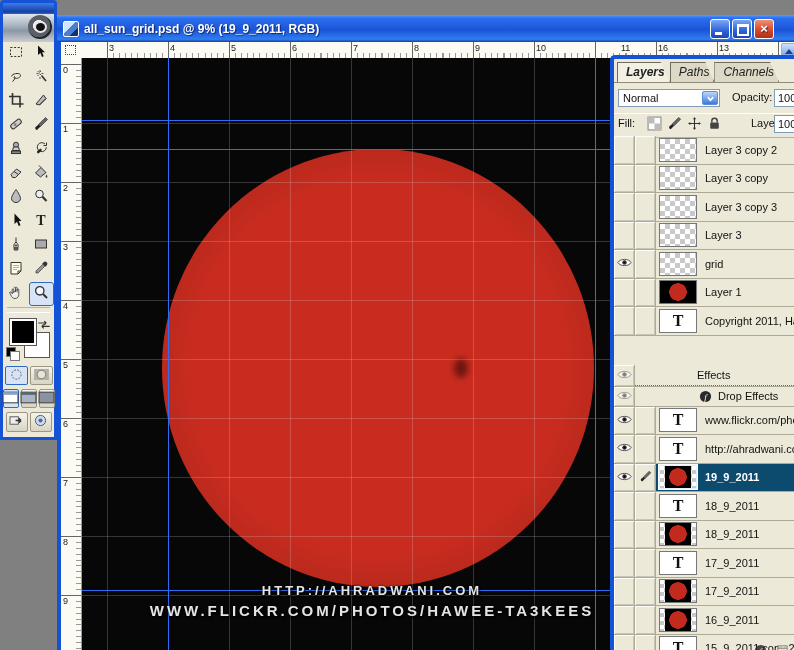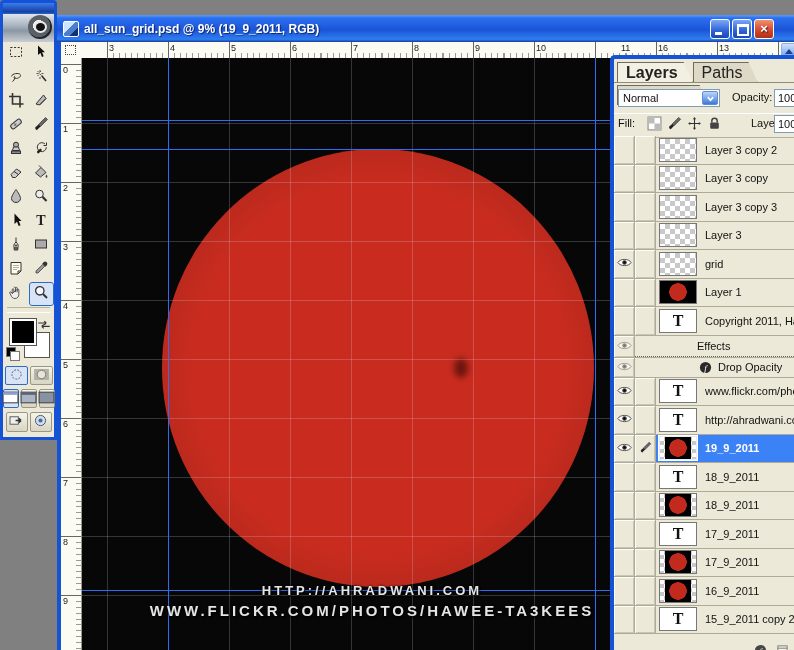--- a/index.html
+++ b/index.html
@@ -91,23 +91,23 @@
   .mode-btn.selected{background:#d7e4f7;border-color:#316ac5;}
   .mode-btn svg{width:17px;height:13px;}
   .screen-row .mode-btn{width:16px;}
   .ir-row .mode-btn{width:22px;height:20px;}
   
   .palette{position:absolute;left:610px;top:55px;width:184px;height:595px;z-index:7;
     border-left:4px solid #1553d6;border-top:4px solid #1553d6;border-radius:5px 0 0 0;
     background:#ece9d8;box-sizing:border-box;overflow:hidden;font-size:11px;color:#111;}
   .tabs{position:relative;height:23px;border-bottom:1px solid #8f8b79;padding-left:3px;}
   .tab{position:relative;display:inline-block;height:19px;line-height:19px;margin-top:3px;
-    padding:0 14px 0 8px;font-size:16px;color:#222;
+    padding:0 4px 0 8px;font-size:12px;color:#222;
     border:1px solid #6f6c5d;border-bottom:none;background:#ddd9c6;
-    clip-path:polygon(0 100%,0 0,calc(100% - 9px) 0,100% 100%);}
+    clip-path:polygon(0 100%,0 0,calc(100% - 9px) 0,100% 100%);font-style:italic;}
   .tab.active{background:#f2efe3;font-weight:bold;}
   .blend-row{position:relative;height:24px;margin-top:4px;}
   .dropdown{position:absolute;left:4px;top:2px;width:102px;height:18px;background:#fff;
     border:1px solid #7f9db9;box-sizing:border-box;line-height:16px;padding-left:4px;}
   .dd-btn{position:absolute;right:1px;top:1px;width:16px;height:14px;border-radius:2px;
     background:linear-gradient(180deg,#bcd5f5,#6f9fe8 60%,#3f79d6);border:1px solid #5a8ed6;box-sizing:border-box;
     display:flex;align-items:center;justify-content:center;}
   .dd-btn svg{width:9px;height:9px;}
   .op-label{position:absolute;left:118px;top:4px;}
   .field{position:absolute;top:2px;width:26px;height:18px;background:#fff;border:1px solid #7f9db9;
@@ -116,31 +116,31 @@
   .lock-row{position:relative;height:24px;border-bottom:1px solid #b5b1a0;
     box-shadow:0 1px 0 #fff inset;margin-top:2px;}
   .lock-label{position:absolute;left:4px;top:4px;}
   .lock-icons{position:absolute;left:33px;top:3px;display:flex;gap:5px;}
   .lock-icons span{width:15px;height:15px;display:inline-flex;}
   .lock-icons svg{width:15px;height:15px;}
   .fill-label{position:absolute;left:137px;top:4px;}
   .fill-field{left:160px;}
   .rows{position:absolute;left:0;right:0;top:77px;bottom:0;overflow:hidden;}
   .layer-row{display:flex;align-items:stretch;height:28.5px;border-bottom:1px solid #aeaa98;box-sizing:border-box;}
-  .layer-row.small{height:22px;}
+  .layer-row.small{height:22px;margin-top:29px;}
   .layer-row.smaller{height:20px;}
   .cell{width:21px;border-right:1px solid #aeaa98;box-sizing:border-box;
     background:#ece9d8;display:flex;align-items:center;justify-content:center;
     box-shadow:inset 1px 1px 0 #fdfcf7, inset -1px -1px 0 #c9c5b4;}
   .cell svg{width:15px;height:11px;visibility:hidden;}
   .cell.on svg{visibility:visible;}
   .cell.dim svg{opacity:.5;}
   .cell.brush svg{visibility:visible;width:13px;height:13px;}
   .row-content{flex:1;display:flex;align-items:center;padding-left:3px;overflow:hidden;white-space:nowrap;}
-  .layer-row.selected .row-content{background:#3b82f6;color:#fff;font-weight:bold;}
+  .layer-row.selected .row-content{background:#0c4a6e;color:#fff;font-weight:bold;}
   .thumb{width:38px;height:24px;border:1px solid #777;box-sizing:border-box;flex:0 0 auto;}
   .layer-row.selected .thumb{border-color:#e6eefb;box-shadow:0 0 0 1px #fff;}
   .layer-name{margin-left:8px;}
   .thumb-checker, .checker-bg{
     background-image:linear-gradient(45deg,#c9c9c9 25%,transparent 25%,transparent 75%,#c9c9c9 75%),
       linear-gradient(45deg,#c9c9c9 25%,#ffffff 25%,#ffffff 75%,#c9c9c9 75%);
     background-size:10px 10px;background-position:0 0,5px 5px;background-color:#fff;}
   .thumb-text{background:#fff;position:relative;}
   .thumb-text::after{content:"T";position:absolute;left:0;top:0;width:100%;height:100%;
     text-align:center;line-height:22px;font-family:"Liberation Serif",serif;font-weight:bold;
@@ -641,21 +641,21 @@
                 <path d="M1 6C4 1 14 1 17 6 14 11 4 11 1 6z" fill="#fff" stroke="#222" stroke-width=".9"></path>
                 <circle cx="9" cy="6" r="2.7" fill="#333"></circle>
                 <circle cx="9" cy="6" r="1.1" fill="#000"></circle>
               </svg></span>
           </span>
     <span class="effect-item-content">
       <span class="fx-icon"><svg xmlns="http://www.w3.org/2000/svg" viewBox="0 0 14 14">
                 <circle cx="7" cy="7" r="6" fill="#2a2a2a"></circle>
                 <text x="7" y="10.5" text-anchor="middle" font-size="10" font-style="italic" font-family="serif" fill="#fff">f</text>
               </svg></span>
-      <span>Drop Opacity</span>
+      <span>Drop Effects</span>
     </span>
   </div>
         <div class="layer-row">
     <span class="cell visibility-toggle on">
             <span><svg xmlns="http://www.w3.org/2000/svg" viewBox="0 0 18 12">
                 <path d="M1 6C4 1 14 1 17 6 14 11 4 11 1 6z" fill="#fff" stroke="#222" stroke-width=".9"></path>
                 <circle cx="9" cy="6" r="2.7" fill="#333"></circle>
                 <circle cx="9" cy="6" r="1.1" fill="#000"></circle>
               </svg></span>
           </span>

